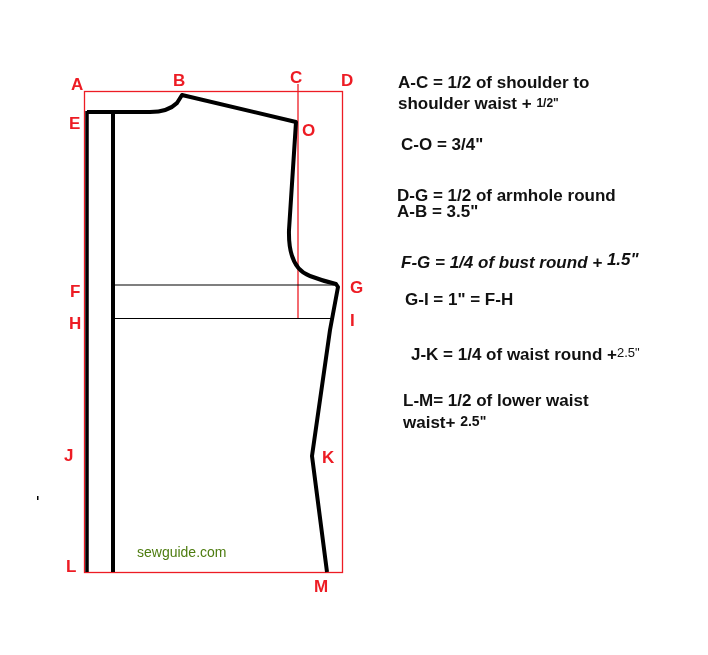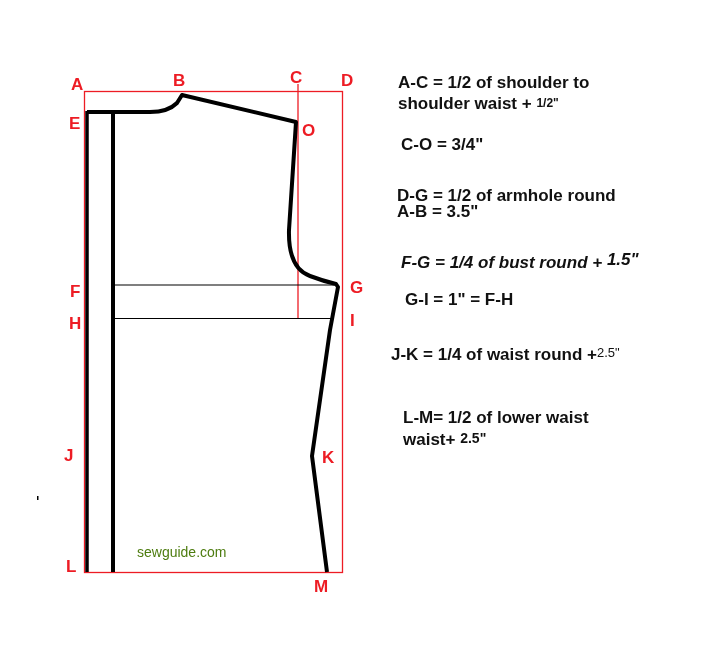--- a/index.html
+++ b/index.html
@@ -52,17 +52,17 @@
 
 <div class="note" style="left:398px;top:72px;">
   <div>A-C = 1/2 of shoulder to</div>
   <div><span>shoulder waist + </span><span class="sm">1/2"</span></div>
 </div>
 <div class="note" style="left:401px;top:134px;">C-O = 3/4"</div>
 <div class="note" style="left:397px;top:164px;margin-top:21px;">D-G = 1/2 of armhole round</div>
 <div class="note" style="left:397px;top:201px;">A-B = 3.5"</div>
 <div class="note" style="left:401px;top:249px;font-style:italic;"><span>F-G = 1/4 of bust round + </span><span class="md">1.5"</span></div>
 <div class="note" style="left:405px;top:289px;">G-I = 1" = F-H</div>
-<div class="note" style="left:391px;top:342px;"><span>J-K = 1/4 of waist round +</span><span class="smn">2.5"</span></div>
-<div class="note" style="left:403px;top:407px;">
+<div class="note" style="left:411px;top:342px;"><span>J-K = 1/4 of waist round +</span><span class="smn">2.5"</span></div>
+<div class="note" style="left:403px;top:390px;">
   <div>L-M= 1/2 of lower waist</div>
   <div><span>waist+ </span><span class="sm" style="font-size:14px">2.5"</span></div>
 </div>
 
 </body></html>

